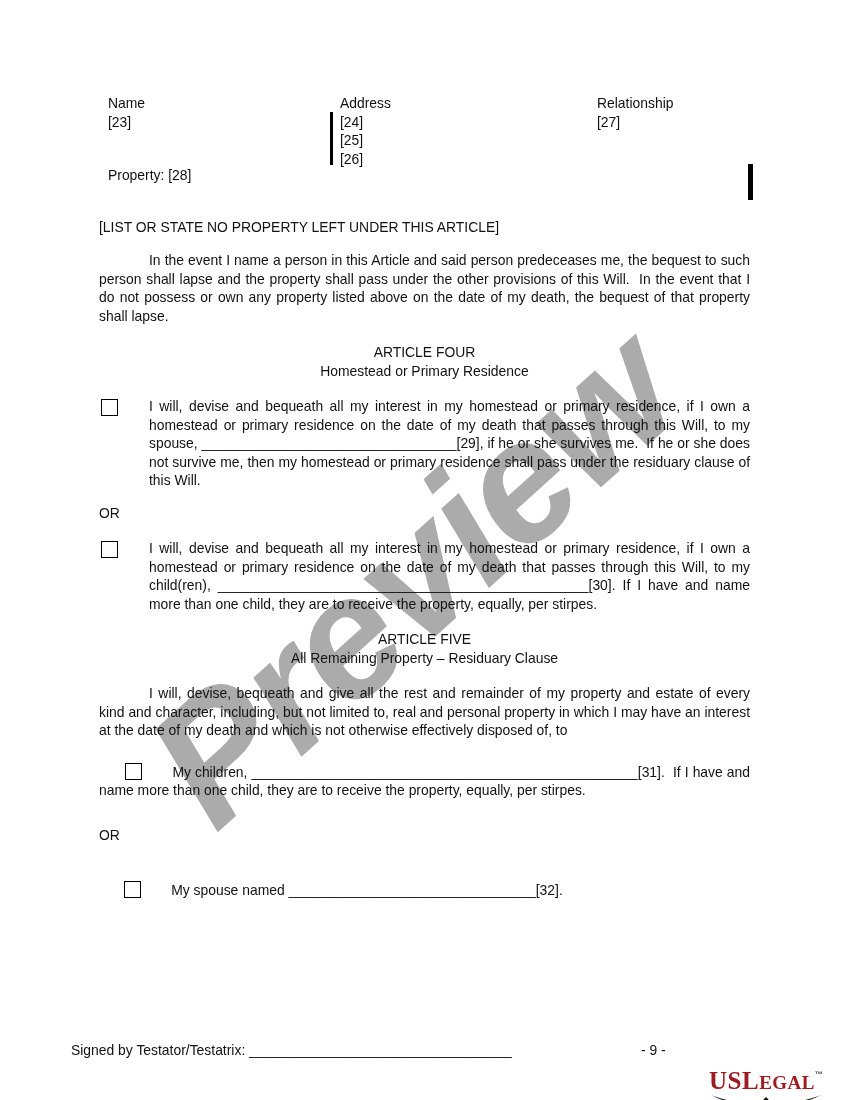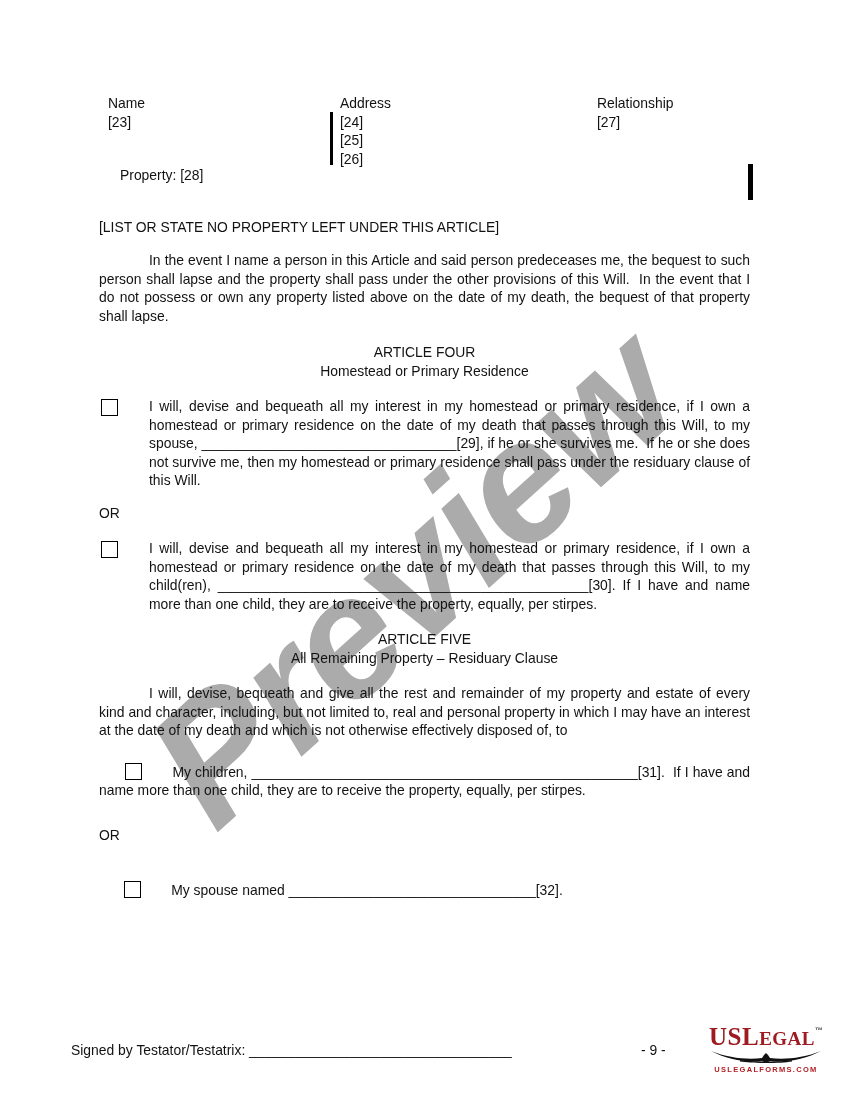--- a/index.html
+++ b/index.html
@@ -81,21 +81,21 @@
     <div class="abs" style="left:108px;top:112.5px;">[23]</div>
 
     <div class="abs vbar" style="left:330px;top:112px;width:3px;height:53px;"></div>
 
     <div class="abs" style="left:340px;top:112.5px;">[24]</div>
     <div class="abs" style="left:340px;top:131px;">[25]</div>
     <div class="abs" style="left:340px;top:149.5px;">[26]</div>
 
     <div class="abs" style="left:597px;top:112.5px;">[27]</div>
 
-    <div class="abs" style="left:108px;top:166px;margin-left:12px;">Property: [28]</div>
+    <div class="abs" style="left:108px;top:166px;">Property: [28]</div>
 
     <div class="abs vbar" style="left:748px;top:164px;width:5px;height:36px;"></div>
 
     <div class="abs" style="left:99px;top:218px;">[LIST OR STATE NO PROPERTY LEFT UNDER THIS ARTICLE]</div>
 
     <div class="abs para indent" style="left:99px;top:251px;width:651px;">In the event I name a person in this Article and said person predeceases me, the bequest to such person shall lapse and the property shall pass under the other provisions of this Will.  In the event that I do not possess or own any property listed above on the date of my death, the bequest of that property shall lapse.</div>
 
     <div class="abs heading" style="left:99px;top:343px;">
       <div>ARTICLE FOUR</div>
       <div>Homestead or Primary Residence</div>
@@ -132,21 +132,21 @@
 
     <div class="abs para" style="left:99px;top:862px;width:651px;">
       <span class="checkbox inline-cb"></span><span>My spouse named ________________________________[32].</span>
     </div>
 
     <div class="abs footer-sign" style="left:48px;top:1041px;margin-left:23px;">Signed by Testator/Testatrix: __________________________________</div>
 
     <div class="abs" style="left:641px;top:1041px;">- 9 -</div>
 
     <div class="abs logo" style="left:704px;top:1024px;">
-      <div class="brand" style="color:#9e1b21;"><span class="big">USL</span><span class="small">EGAL</span><span class="tm">™</span></div>
+      <div class="brand" style="color:#9e1b21;margin-top:44px;"><span class="big">USL</span><span class="small">EGAL</span><span class="tm">™</span></div>
       <svg class="wings" width="112" height="14" viewBox="0 0 112 14">
         <path d="M1 1 C 18 8, 38 10, 52 8 L 54 5 L 56 3 L 58 5 L 60 8 C 74 10, 94 8, 111 1 C 96 9, 76 13, 60 11 L 56 13 L 52 11 C 36 13, 16 9, 1 1 Z" fill="#111"></path>
         <path d="M30 10 C 42 12, 70 12, 82 10 L 82 11.5 C 70 13.5, 42 13.5, 30 11.5 Z" fill="#111"></path>
       </svg>
       <div class="site" style="color:#b01f24;text-align:center;">USLEGALFORMS.COM</div>
     </div>
 
   </div>
 </div>
 

